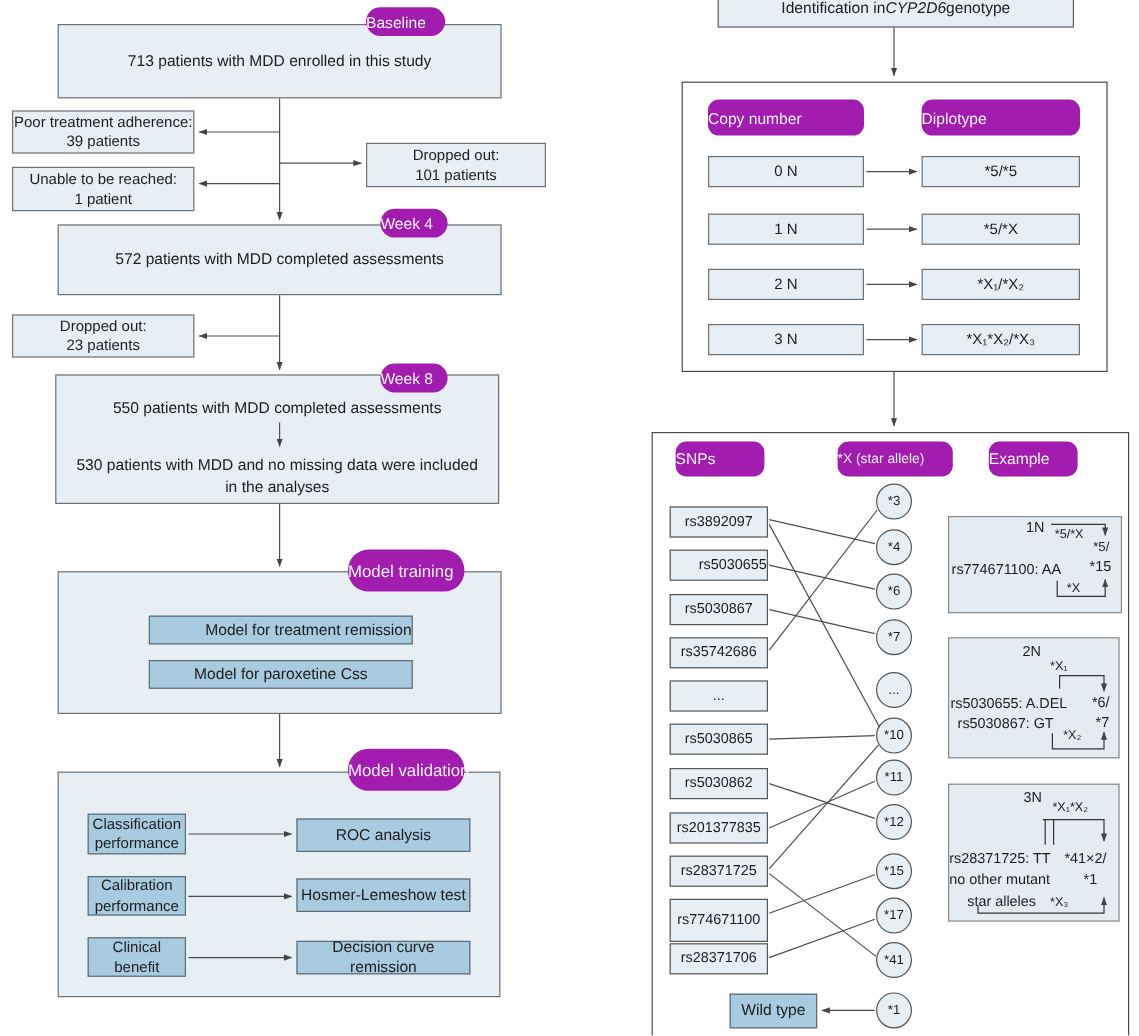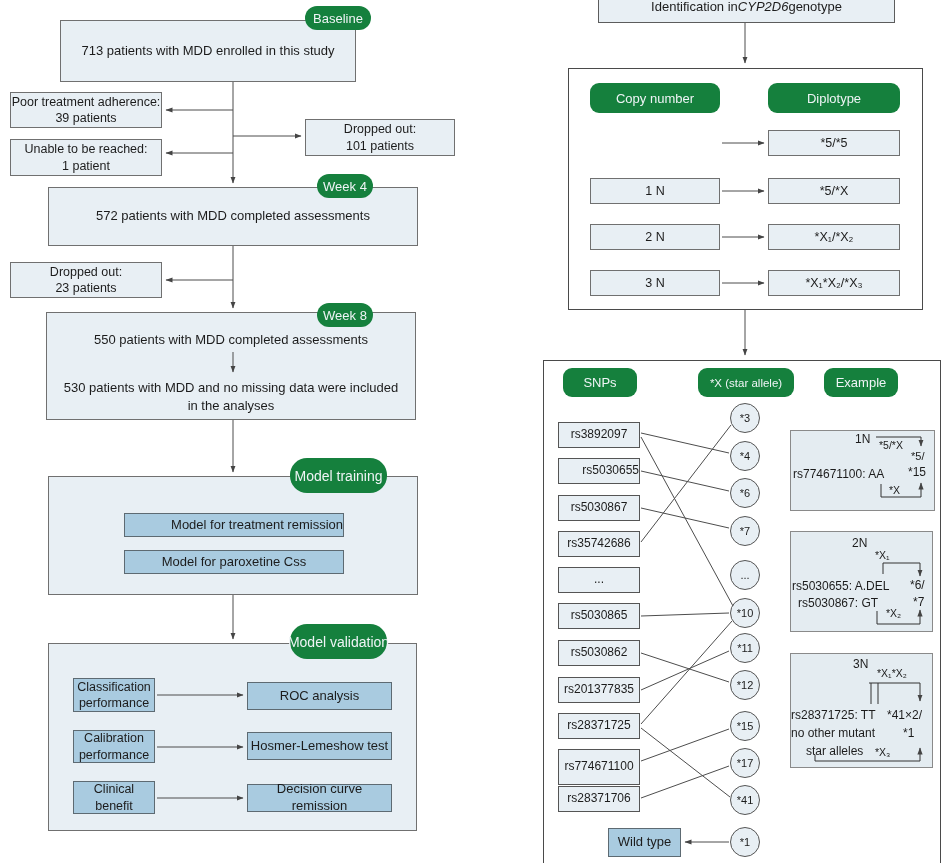--- a/index.html
+++ b/index.html
@@ -4,35 +4,35 @@
 <style>
   html,body{margin:0;padding:0;background:#fff;}
   #canvas{position:relative;width:949px;height:863px;background:#ffffff;
           font-family:"Liberation Sans","DejaVu Sans",sans-serif;color:#1c1c1c;overflow:hidden;}
   .box{position:absolute;box-sizing:border-box;border:1.5px solid #707070;background:#e8eff4;
        display:flex;flex-direction:column;align-items:center;justify-content:center;
        text-align:center;z-index:1;line-height:1.3;}
   .white{background:#ffffff;border-color:#4a4a4a;}
   .blue{background:#a9cbe0;border-color:#5d6a72;}
   .thin{border-width:1px;border-color:#555;}
-  .pill{position:absolute;box-sizing:border-box;background:#15803d;color:#eff4f6;
-        display:flex;align-items:center;justify-content:center;z-index:3;white-space:nowrap;}
+  .pill{position:absolute;box-sizing:border-box;background:#a21caf;color:#eff4f6;
+        display:flex;align-items:center;z-index:3;white-space:nowrap;}
   .circle{position:absolute;box-sizing:border-box;width:30px;height:30px;border-radius:50%;
           border:1px solid #555;background:#e8eff4;display:flex;align-items:center;
           justify-content:center;font-size:11px;z-index:1;}
   .txt{position:absolute;white-space:nowrap;z-index:2;}
   .ctr{text-align:center;}
   svg#overlay{position:absolute;left:0;top:0;z-index:4;pointer-events:none;}
 </style>
 </head>
 <body>
 
 <div id="canvas">
 
-  <div class="box" style="left:60px;top:20px;width:296px;height:62px;font-size:13px;">
+  <div class="box" style="left:48px;top:20px;width:370px;height:62px;font-size:13px;">
     <span>713 patients with MDD enrolled in this study</span>
   </div>
   <div class="pill" style="left:305px;top:6px;width:66px;height:24px;border-radius:12px;font-size:13px;">
     <span>Baseline</span>
   </div>
 
   <div class="box" style="left:10px;top:92px;width:152px;height:36px;font-size:12.5px;">
     <span>Poor treatment adherence:</span>
     <span>39 patients</span>
   </div>
@@ -110,20 +110,23 @@
   </div>
 
   <div class="box white" style="left:568px;top:68px;width:355px;height:242px;"></div>
   <div class="pill" style="left:590px;top:83px;width:130px;height:30px;border-radius:9px;font-size:13px;">
     <span>Copy number</span>
   </div>
   <div class="pill" style="left:768px;top:83px;width:132px;height:30px;border-radius:9px;font-size:13px;">
     <span>Diplotype</span>
   </div>
 
+  <div class="box" style="left:590px;top:130px;width:130px;height:26px;font-size:12.5px;border-width:1px;">
+    <span>0 N</span>
+    </div>
   <div class="box" style="left:768px;top:130px;width:132px;height:26px;font-size:12.5px;border-width:1px;">
     <span>*5/*5</span>
     </div>
   <div class="box" style="left:590px;top:178px;width:130px;height:26px;font-size:12.5px;border-width:1px;">
     <span>1 N</span>
     </div>
   <div class="box" style="left:768px;top:178px;width:132px;height:26px;font-size:12.5px;border-width:1px;">
     <span>*5/*X</span>
     </div>
   <div class="box" style="left:590px;top:224px;width:130px;height:26px;font-size:12.5px;border-width:1px;">

